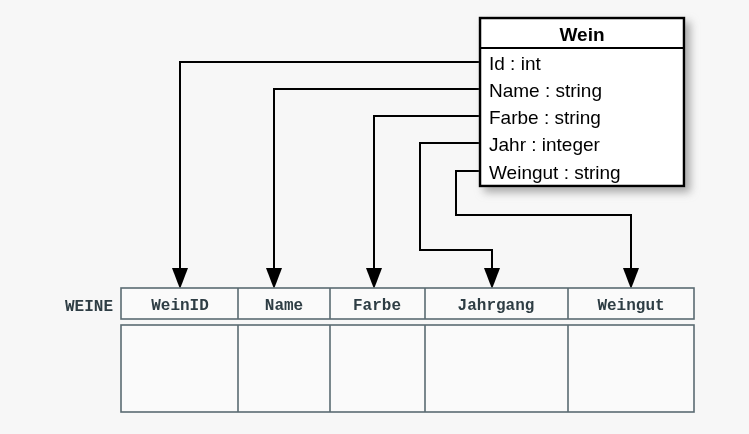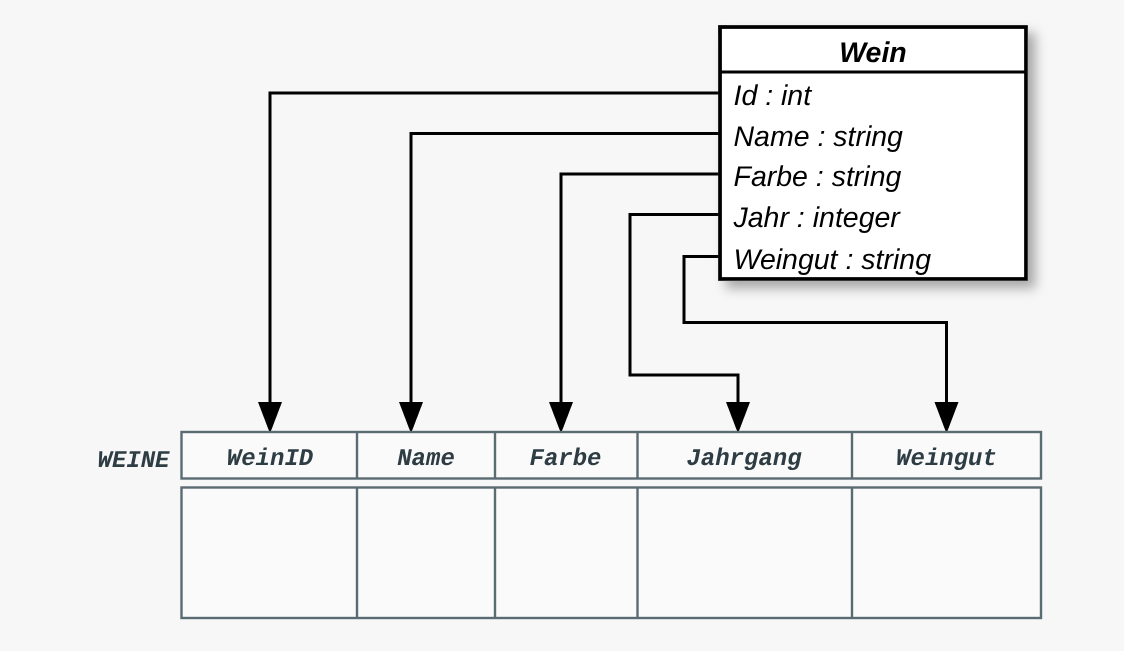--- a/index.html
+++ b/index.html
@@ -10,21 +10,20 @@
     width: 749px;
     height: 434px;
     background: #f7f7f7;
     font-family: "Liberation Sans", sans-serif;
     overflow: hidden;
   }
   #diagram-root {
     position: relative;
     width: 749px;
     height: 386px;
-    font-style: italic;
   }
   svg.diagram-layer {
     position: absolute;
     top: 0;
     left: 0;
     width: 749px;
     height: 434px;
   }
   .uml-title-text {
     font-family: "Liberation Sans", sans-serif;

